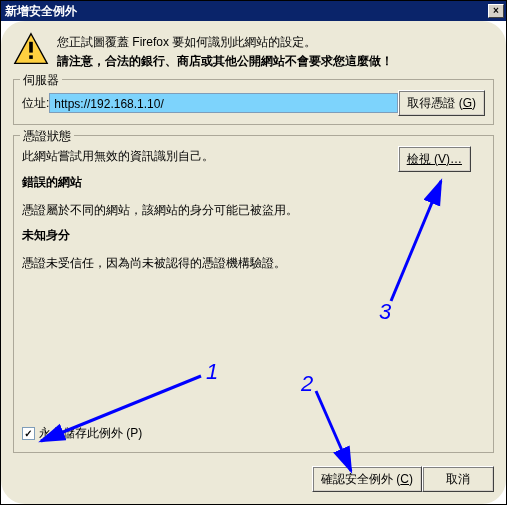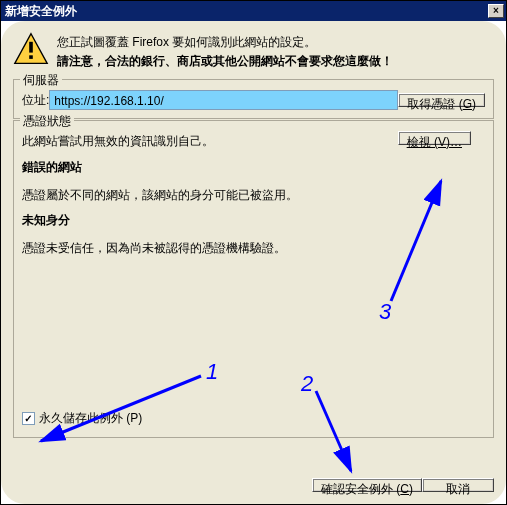--- a/index.html
+++ b/index.html
@@ -54,40 +54,40 @@
     position: relative;
     background: #ece9d8;
   }
   .group .legend {
     position: absolute;
     top: -8px;
     left: 6px;
     background: #ece9d8;
     padding: 0 3px;
   }
-  .server-group { margin-bottom: 1px; }
+  .server-group { margin-bottom: 10px; }
   .row { display: flex; align-items: center; gap: 0; }
   .label { white-space: nowrap; }
   .textbox {
     flex: 1;
     border: 1px solid #7f9db9;
     background: #7dd3fc;
     padding: 2px 4px;
     height: 20px;
     line-height: 16px;
     color: #000;
   }
   .btn {
     background: #ece9d8;
     border: 1px solid #404040;
     border-top-color: #fff;
     border-left-color: #fff;
     box-shadow: 1px 1px 0 #808080 inset, -1px -1px 0 #d4d0c8 inset;
     padding: 2px 8px;
-    height: 14px;
+    height: 26px;
     font-family: inherit;
     font-size: 12px;
     white-space: nowrap;
     cursor: default;
   }
   .btn .accel { text-decoration: underline; }
   .status-group { height: 318px; position: relative; }
   .status-group .content { line-height: 1.8; }
   .status-group .heading { font-weight: bold; margin-top: 4px; }
   .view-btn { position: absolute; right: 22px; top: 10px; text-decoration: underline; }

